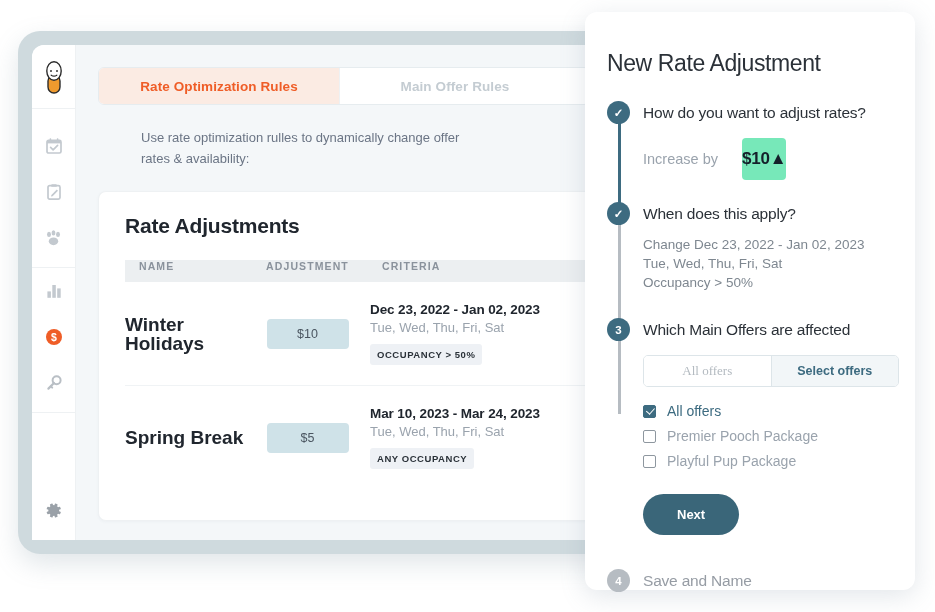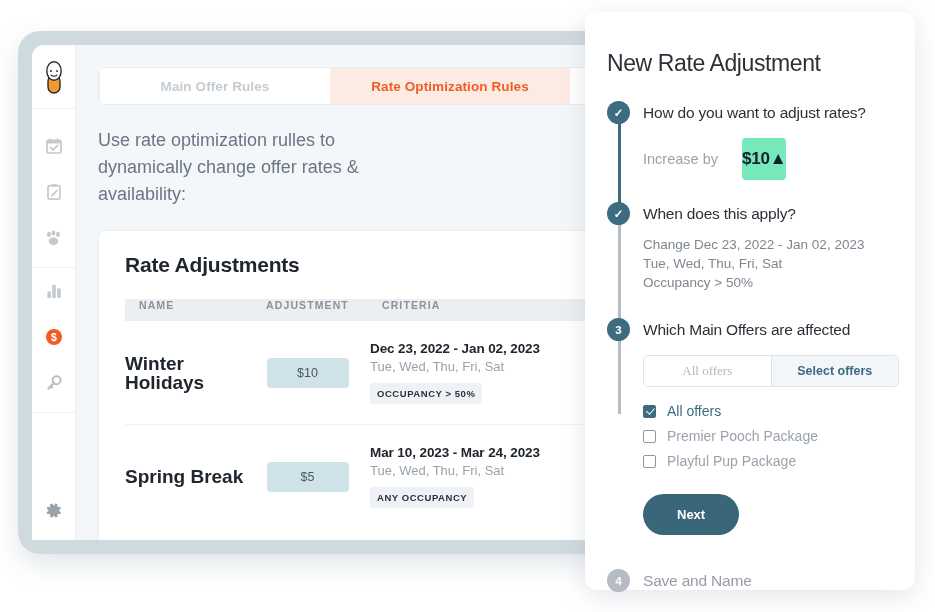--- a/index.html
+++ b/index.html
@@ -117,24 +117,25 @@
   }
   .tab.inactive {
     width: 231px;
     background: #ffffff;
     color: #c4ccd2;
     border-left: 1px solid #eef1f3;
   }
 
   #blurb {
     margin-top: 22px;
-    font-size: 18px;
-    line-height: 27px;
+    font-size: 13px;
+    line-height: 21px;
     color: #6b7585;
     max-width: 330px;
+    margin-left: 43px;
   }
 
   #card {
     margin-top: 22px;
     background: #ffffff;
     border: 1px solid #eef1f3;
     border-radius: 8px 0 0 8px;
     border-right: none;
     width: 520px;
     height: 330px;
@@ -473,22 +474,22 @@
           <svg class="ico" width="19" height="19" viewBox="0 0 20 20">
             <path fill="#9aa1a8" d="M10 6.4a3.6 3.6 0 100 7.2 3.6 3.6 0 000-7.2zm0 5.4a1.8 1.8 0 110-3.6 1.8 1.8 0 010 3.6z"></path>
             <path fill="#9aa1a8" d="M17.3 11.2l-1.4-.5a6 6 0 000-1.4l1.4-.5a.6.6 0 00.35-.78l-.7-1.7a.6.6 0 00-.76-.34l-1.4.5a6 6 0 00-1-1l.5-1.4a.6.6 0 00-.34-.76l-1.7-.7a.6.6 0 00-.78.35l-.5 1.4a6 6 0 00-1.4 0l-.5-1.4a.6.6 0 00-.78-.35l-1.7.7a.6.6 0 00-.34.76l.5 1.4a6 6 0 00-1 1l-1.4-.5a.6.6 0 00-.76.34l-.7 1.7a.6.6 0 00.35.78l1.4.5a6 6 0 000 1.4l-1.4.5a.6.6 0 00-.35.78l.7 1.7a.6.6 0 00.76.34l1.4-.5a6 6 0 001 1l-.5 1.4a.6.6 0 00.34.76l1.7.7a.6.6 0 00.78-.35l.5-1.4a6 6 0 001.4 0l.5 1.4a.6.6 0 00.78.35l1.7-.7a.6.6 0 00.34-.76l-.5-1.4a6 6 0 001-1l1.4.5a.6.6 0 00.76-.34l.7-1.7a.6.6 0 00-.35-.78z"></path>
           </svg>
         </div>
       </nav>
 
       <section id="main">
 
         <div id="tabs">
+          <div class="tab active">Rate Optimization Rules</div>
           <div class="tab inactive">Main Offer Rules</div>
-          <div class="tab active">Rate Optimization Rules</div>
         </div>
 
         <p id="blurb">Use rate optimization rulles to dynamically change offer rates &amp; availability:</p>
 
         <div id="card">
           <div id="card-title">Rate Adjustments</div>
 
           <table class="rates">
             <thead>
               <tr>

